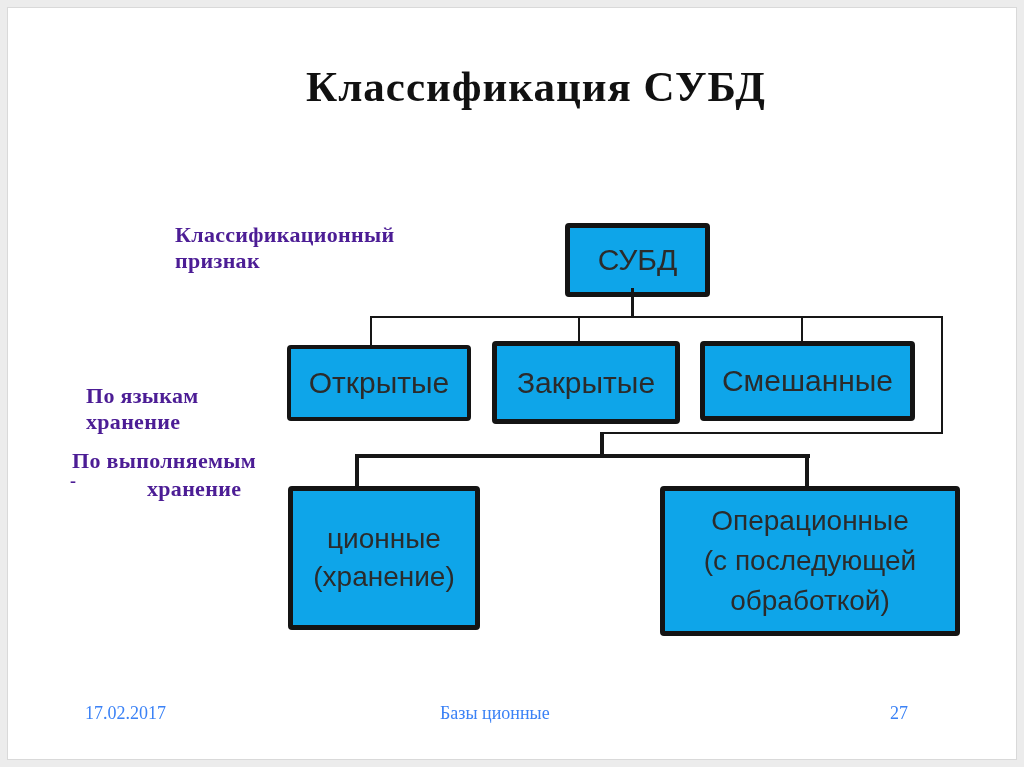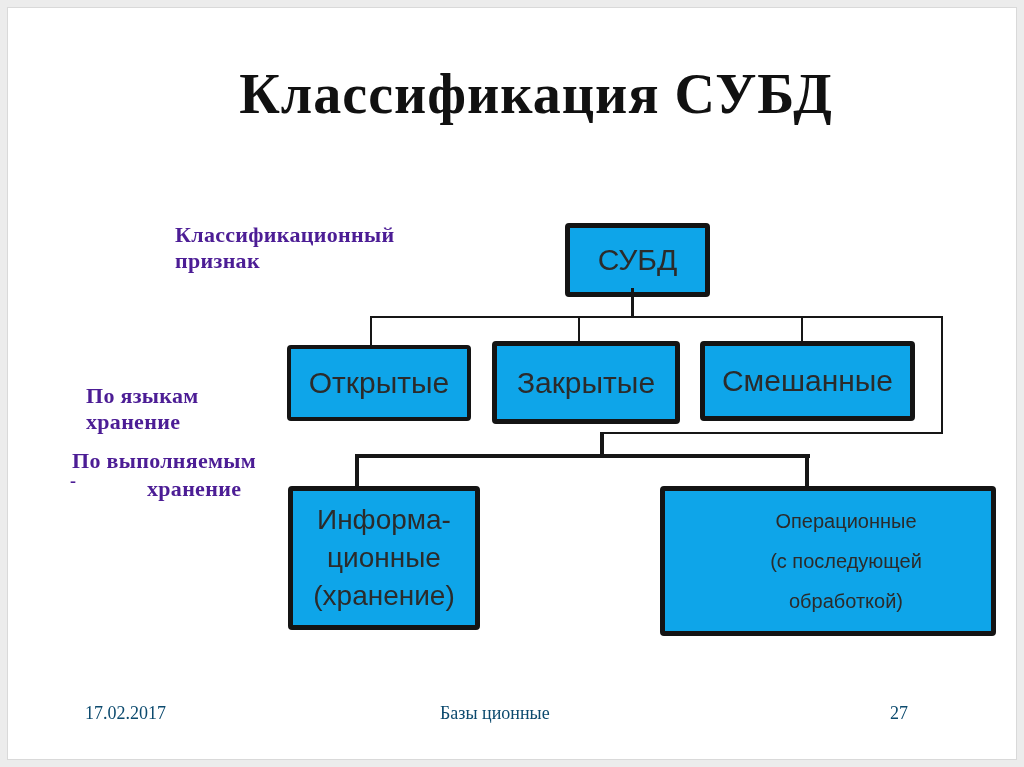--- a/index.html
+++ b/index.html
@@ -3,32 +3,32 @@
 <meta charset="utf-8">
 <style>
   html,body{margin:0;padding:0;background:#ffffff;}
   .stage{
     position:relative;width:1024px;height:767px;background:#ffffff;
     font-family:"Liberation Serif", serif;color:#1c1c1c;overflow:hidden;
   }
   .frame{position:absolute;inset:0;border:7px solid #ececec;box-shadow:inset 0 0 0 1px #d9d9d9;pointer-events:none;}
   .title{
     position:absolute;left:0;right:0;top:62px;text-align:center;
-    font-size:56px;font-weight:bold;letter-spacing:1px;color:#111;padding-left:48px;
+    font-size:43px;font-weight:bold;letter-spacing:1px;color:#111;padding-left:48px;
   }
   .lbl{position:absolute;font-weight:bold;font-size:22px;line-height:26px;color:#4c1d95;letter-spacing:.3px;}
   .node{
     position:absolute;display:flex;align-items:center;justify-content:center;
     background:#0ea5e9;border:5px solid #141414;border-radius:4px;
     font-family:"Liberation Sans", sans-serif;color:#2b2b2b;text-align:center;
   }
   .node.thin{border-width:4px;}
   .node .multi{line-height:38px;}
   .ln{position:absolute;background:#161616;}
-  .footer-item{position:absolute;top:703px;font-size:18px;color:#0c4a6e;}
+  .footer-item{position:absolute;top:703px;font-size:18px;color:#3b82f6;}
 </style>
 </head>
 <body>
 
 <div class="stage">
 
   <div class="title">Классификация СУБД</div>
 
   <div class="lbl" style="left:175px;top:222px;">
     <div>Классификационный</div>
@@ -66,26 +66,25 @@
   </div>
 
   <div class="ln" style="left:602px;top:432px;width:340px;height:2px;"></div>
   <div class="ln" style="left:600px;top:432px;width:4px;height:26px;"></div>
   <div class="ln" style="left:355px;top:454px;width:455px;height:4px;"></div>
   <div class="ln" style="left:355px;top:454px;width:4px;height:32px;"></div>
   <div class="ln" style="left:805px;top:454px;width:4px;height:32px;"></div>
 
   <div class="node" style="left:288px;top:486px;width:182px;height:134px;font-size:28px;">
     <div class="multi">
-      <div>Информа-</div>
       <div>ционные</div>
       <div>(хранение)</div>
     </div>
   </div>
-  <div class="node" style="left:660px;top:486px;width:290px;height:140px;font-size:20px;padding-left:36px;">
+  <div class="node" style="left:660px;top:486px;width:290px;height:140px;font-size:28px;">
     <div class="multi" style="line-height:40px;">
       <div>Операционные</div>
       <div>(с последующей</div>
       <div>обработкой)</div>
     </div>
   </div>
 
   <div class="footer-item" style="left:85px;">17.02.2017</div>
   <div class="footer-item" style="left:440px;">Базы ционные</div>
   <div class="footer-item" style="left:890px;">27</div>

